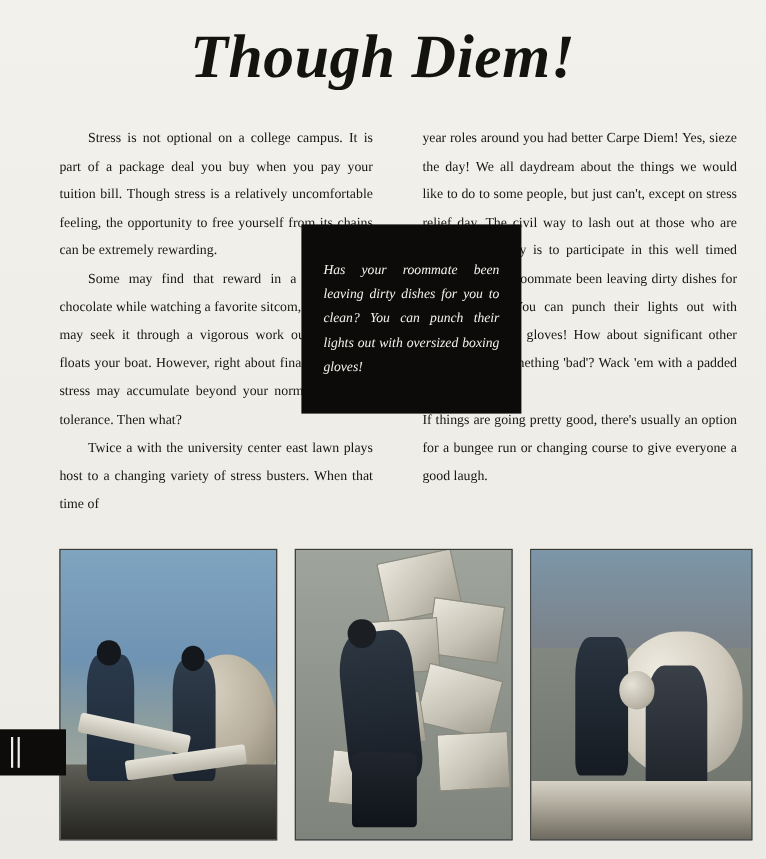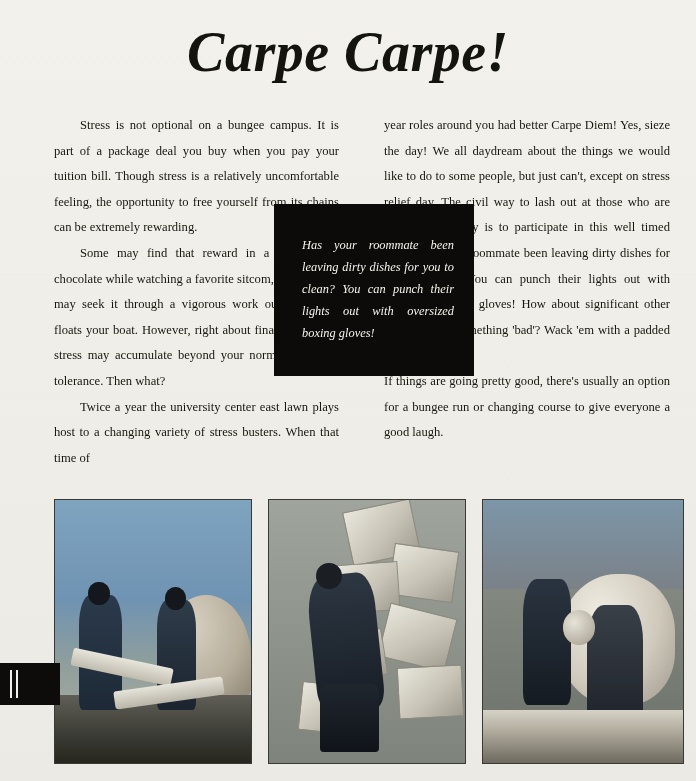--- a/index.html
+++ b/index.html
@@ -66,21 +66,21 @@
   
   .pullquote {
     position: absolute;
     left: 274px;
     top: 204px;
     width: 200px;
     height: 172px;
     background: #0d0b09;
     color: #f4f2ec;
     box-sizing: border-box;
-    padding: 30px 20px 0 28px;
+    padding: 30px 20px 0 20px;
   }
   .pullquote p {
     margin: 0;
     font-family: "Liberation Serif", serif;
     font-style: italic;
     font-size: 12.4px;
     line-height: 22px;
     text-align: justify;
     color: #f6f4ee;
   }
@@ -225,28 +225,28 @@
     background: #efeee9;
   }
   .blackbar .t1 { left: 10px; }
   .blackbar .t2 { left: 16px; }
 </style>
 </head>
 <body>
 
 <div class="page">
 
-  <h1 class="title">Carpe Carpe!</h1>
+  <h1 class="title">Though Diem!</h1>
 
   <div class="columns">
 
     <div class="col col-left">
-      <p class="indent">Stress is not optional on a bungee campus.  It is part of a package deal you buy when you pay your tuition bill.  Though stress is a relatively uncomfortable feeling, the opportunity to free yourself from its chains can be extremely rewarding.</p>
+      <p class="indent">Stress is not optional on a college campus.  It is part of a package deal you buy when you pay your tuition bill.  Though stress is a relatively uncomfortable feeling, the opportunity to free yourself from its chains can be extremely rewarding.</p>
       <p class="indent">Some may find that reward in a cup of hot chocolate while watching a favorite sitcom, while others may seek it through a vigorous work out.  Whatever floats your boat.  However, right about finals week, that stress may accumulate beyond your normal means of tolerance.  Then what?</p>
-      <p class="indent">Twice a year the university center east lawn plays host to a changing variety of stress busters.  When that time of</p>
+      <p class="indent">Twice a with the university center east lawn plays host to a changing variety of stress busters.  When that time of</p>
     </div>
 
     <div class="col col-right">
       <p>year roles around you had better Carpe Diem!  Yes, sieze the day!  We all daydream about the things we would like to do to some people, but just can't, except on stress relief day. The civil way to lash out at those who are driving you crazy is to participate in this well timed event.  Has your roommate been leaving dirty dishes for you to clean?  You can punch their lights out with oversized boxing gloves!  How about significant other that has done something 'bad'?  Wack 'em with a padded jousting stick!</p>
       <p>If things are going pretty good, there's usually an option for a bungee run or changing course to give everyone a good laugh.</p>
     </div>
 
   </div>
 
   <div class="pullquote">

